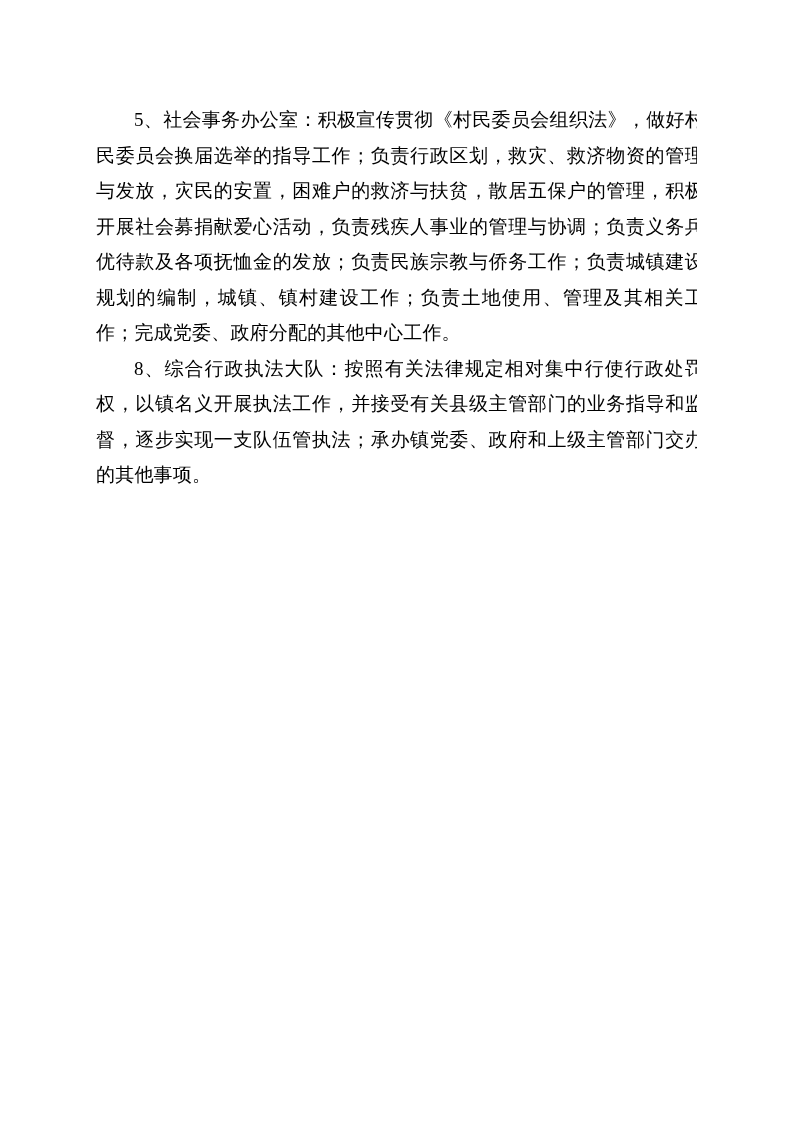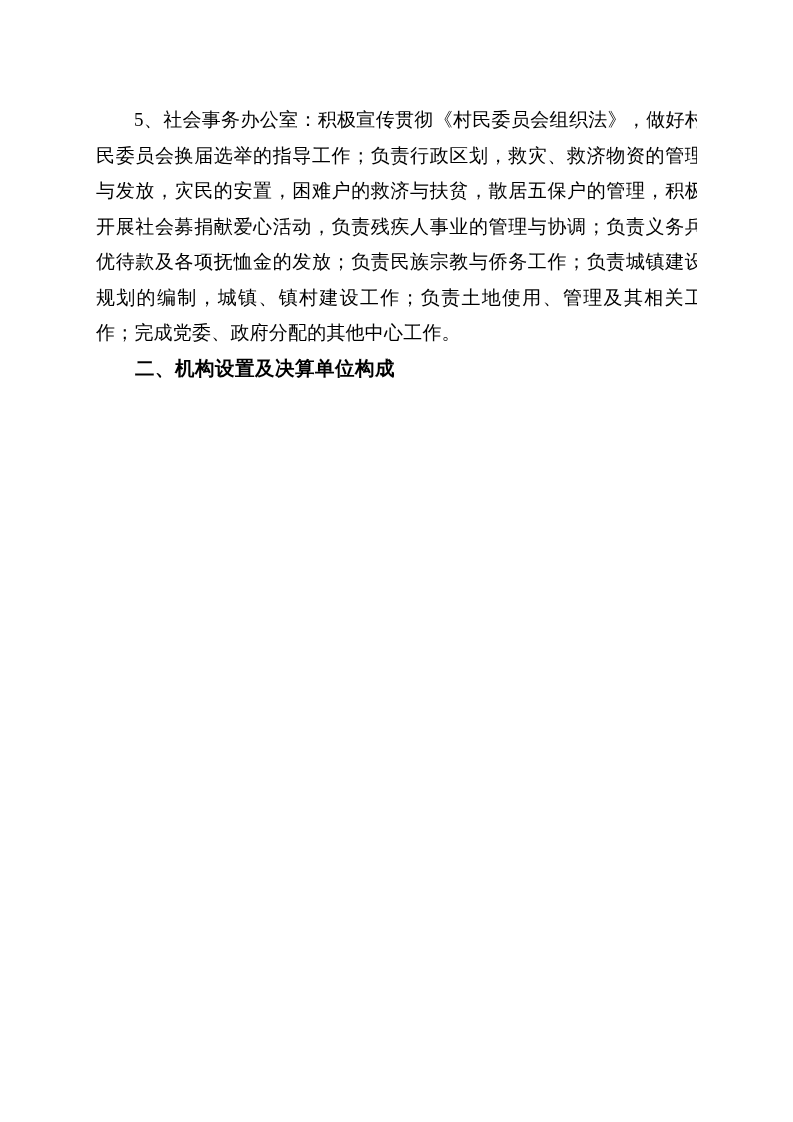--- a/index.html
+++ b/index.html
@@ -41,15 +41,15 @@
     font-family: "Liberation Sans", "DejaVu Sans", sans-serif;
     letter-spacing: 0.5px;
   }
 </style>
 </head>
 <body>
 
 <div class="page">
   <div class="text-block">
     <p class="para">5、社会事务办公室：积极宣传贯彻《村民委员会组织法》，做好村民委员会换届选举的指导工作；负责行政区划，救灾、救济物资的管理与发放，灾民的安置，困难户的救济与扶贫，散居五保户的管理，积极开展社会募捐献爱心活动，负责残疾人事业的管理与协调；负责义务兵优待款及各项抚恤金的发放；负责民族宗教与侨务工作；负责城镇建设规划的编制，城镇、镇村建设工作；负责土地使用、管理及其相关工作；完成党委、政府分配的其他中心工作。</p>
-    <h2 class="heading">二、机构设置及决算单位构成</h2>
+    <p class="para">8、综合行政执法大队：按照有关法律规定相对集中行使行政处罚权，以镇名义开展执法工作，并接受有关县级主管部门的业务指导和监督，逐步实现一支队伍管执法；承办镇党委、政府和上级主管部门交办的其他事项。</p>
   </div>
 </div>
 
 </body></html>

